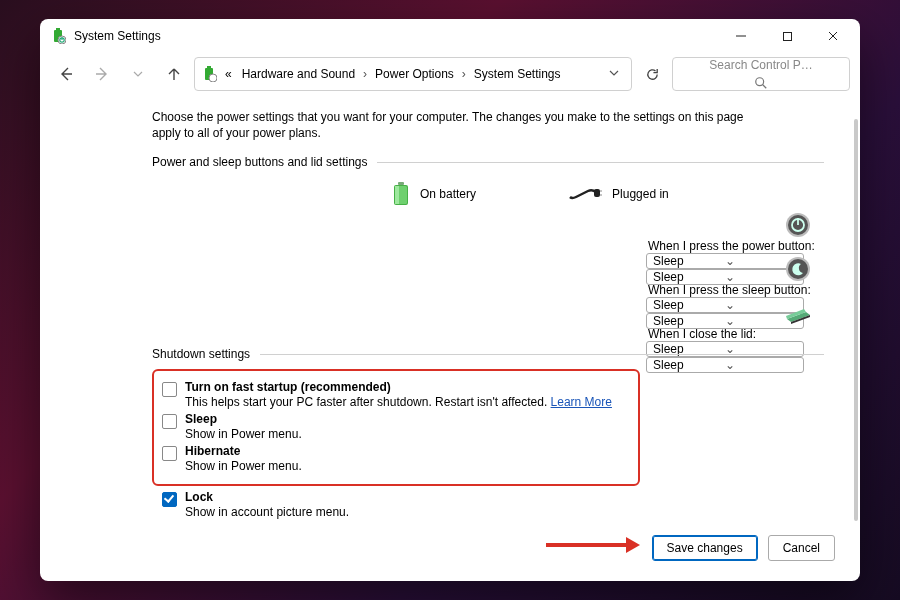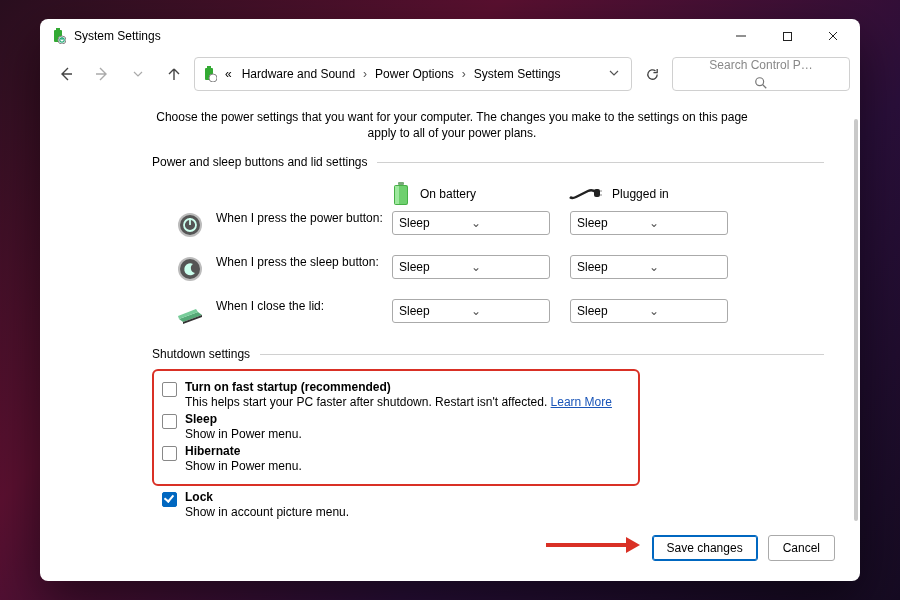--- a/index.html
+++ b/index.html
@@ -30,29 +30,29 @@
   .addr{flex:1;height:32px;border:1px solid var(--line);border-radius:4px;display:flex;align-items:center;padding:0 6px;gap:2px;}
   .addr .crumb{padding:2px 4px;white-space:nowrap;}
   .addr .sep{color:#555;padding:0 2px;}
   .addr .appicon{width:16px;height:16px;margin-right:2px;}
   .addr .dd{margin-left:auto;color:#555;padding:0 6px;}
   .refresh{width:32px;height:32px;display:flex;align-items:center;justify-content:center;}
   .search{width:160px;height:32px;border:1px solid var(--line);border-radius:4px;display:flex;align-items:center;padding:0 8px;color:#888;flex-direction:column;}
   .search span{flex:1;white-space:nowrap;overflow:hidden;text-overflow:ellipsis;}
   
   .content{flex:1;padding:8px 36px 0 112px;overflow:hidden;position:relative;}
-  .intro{margin:6px 0 14px;max-width:600px;line-height:1.35;text-align:center;}
+  .intro{margin:6px 0 14px;max-width:600px;line-height:1.35;}
   .sectionrow{display:flex;align-items:center;margin:4px 0 8px;}
   .sectionrow .label{padding-right:10px;white-space:nowrap;}
   .sectionrow .rule{flex:1;height:1px;background:var(--line);}
   .colheads{display:flex;padding-left:240px;gap:92px;height:34px;align-items:center;}
   .colheads .hd{display:flex;align-items:center;gap:10px;}
   .battery-icon{width:18px;height:24px;}
   .plug-icon{width:34px;height:14px;}
-  .settingrow{display:flex;align-items:flex-start;height:44px;}
+  .settingrow{display:flex;align-items:flex-end;height:44px;flex-direction:column;}
   .settingrow .icon{width:28px;height:28px;margin:0 12px 0 24px;display:flex;align-items:center;justify-content:center;}
   .settingrow .lbl{width:176px;}
   .sel{width:144px;height:22px;border:1px solid #aaa;border-radius:3px;background:#fff;display:flex;align-items:center;padding:0 6px;margin-right:20px;font-size:12px;}
   .sel span{flex:1;}
   .sel .chev{color:#555;}
   
   .shutdown{margin-top:4px;}
   .redbox{border:2px solid var(--red);border-radius:6px;padding:6px 8px 8px;margin-top:2px;width:468px;}
   .chkrow{display:flex;align-items:flex-start;margin:3px 0;}
   .chkbox{width:13px;height:13px;border:1px solid #888;border-radius:2px;margin:2px 8px 0 0;flex:none;background:#fff;position:relative;}

